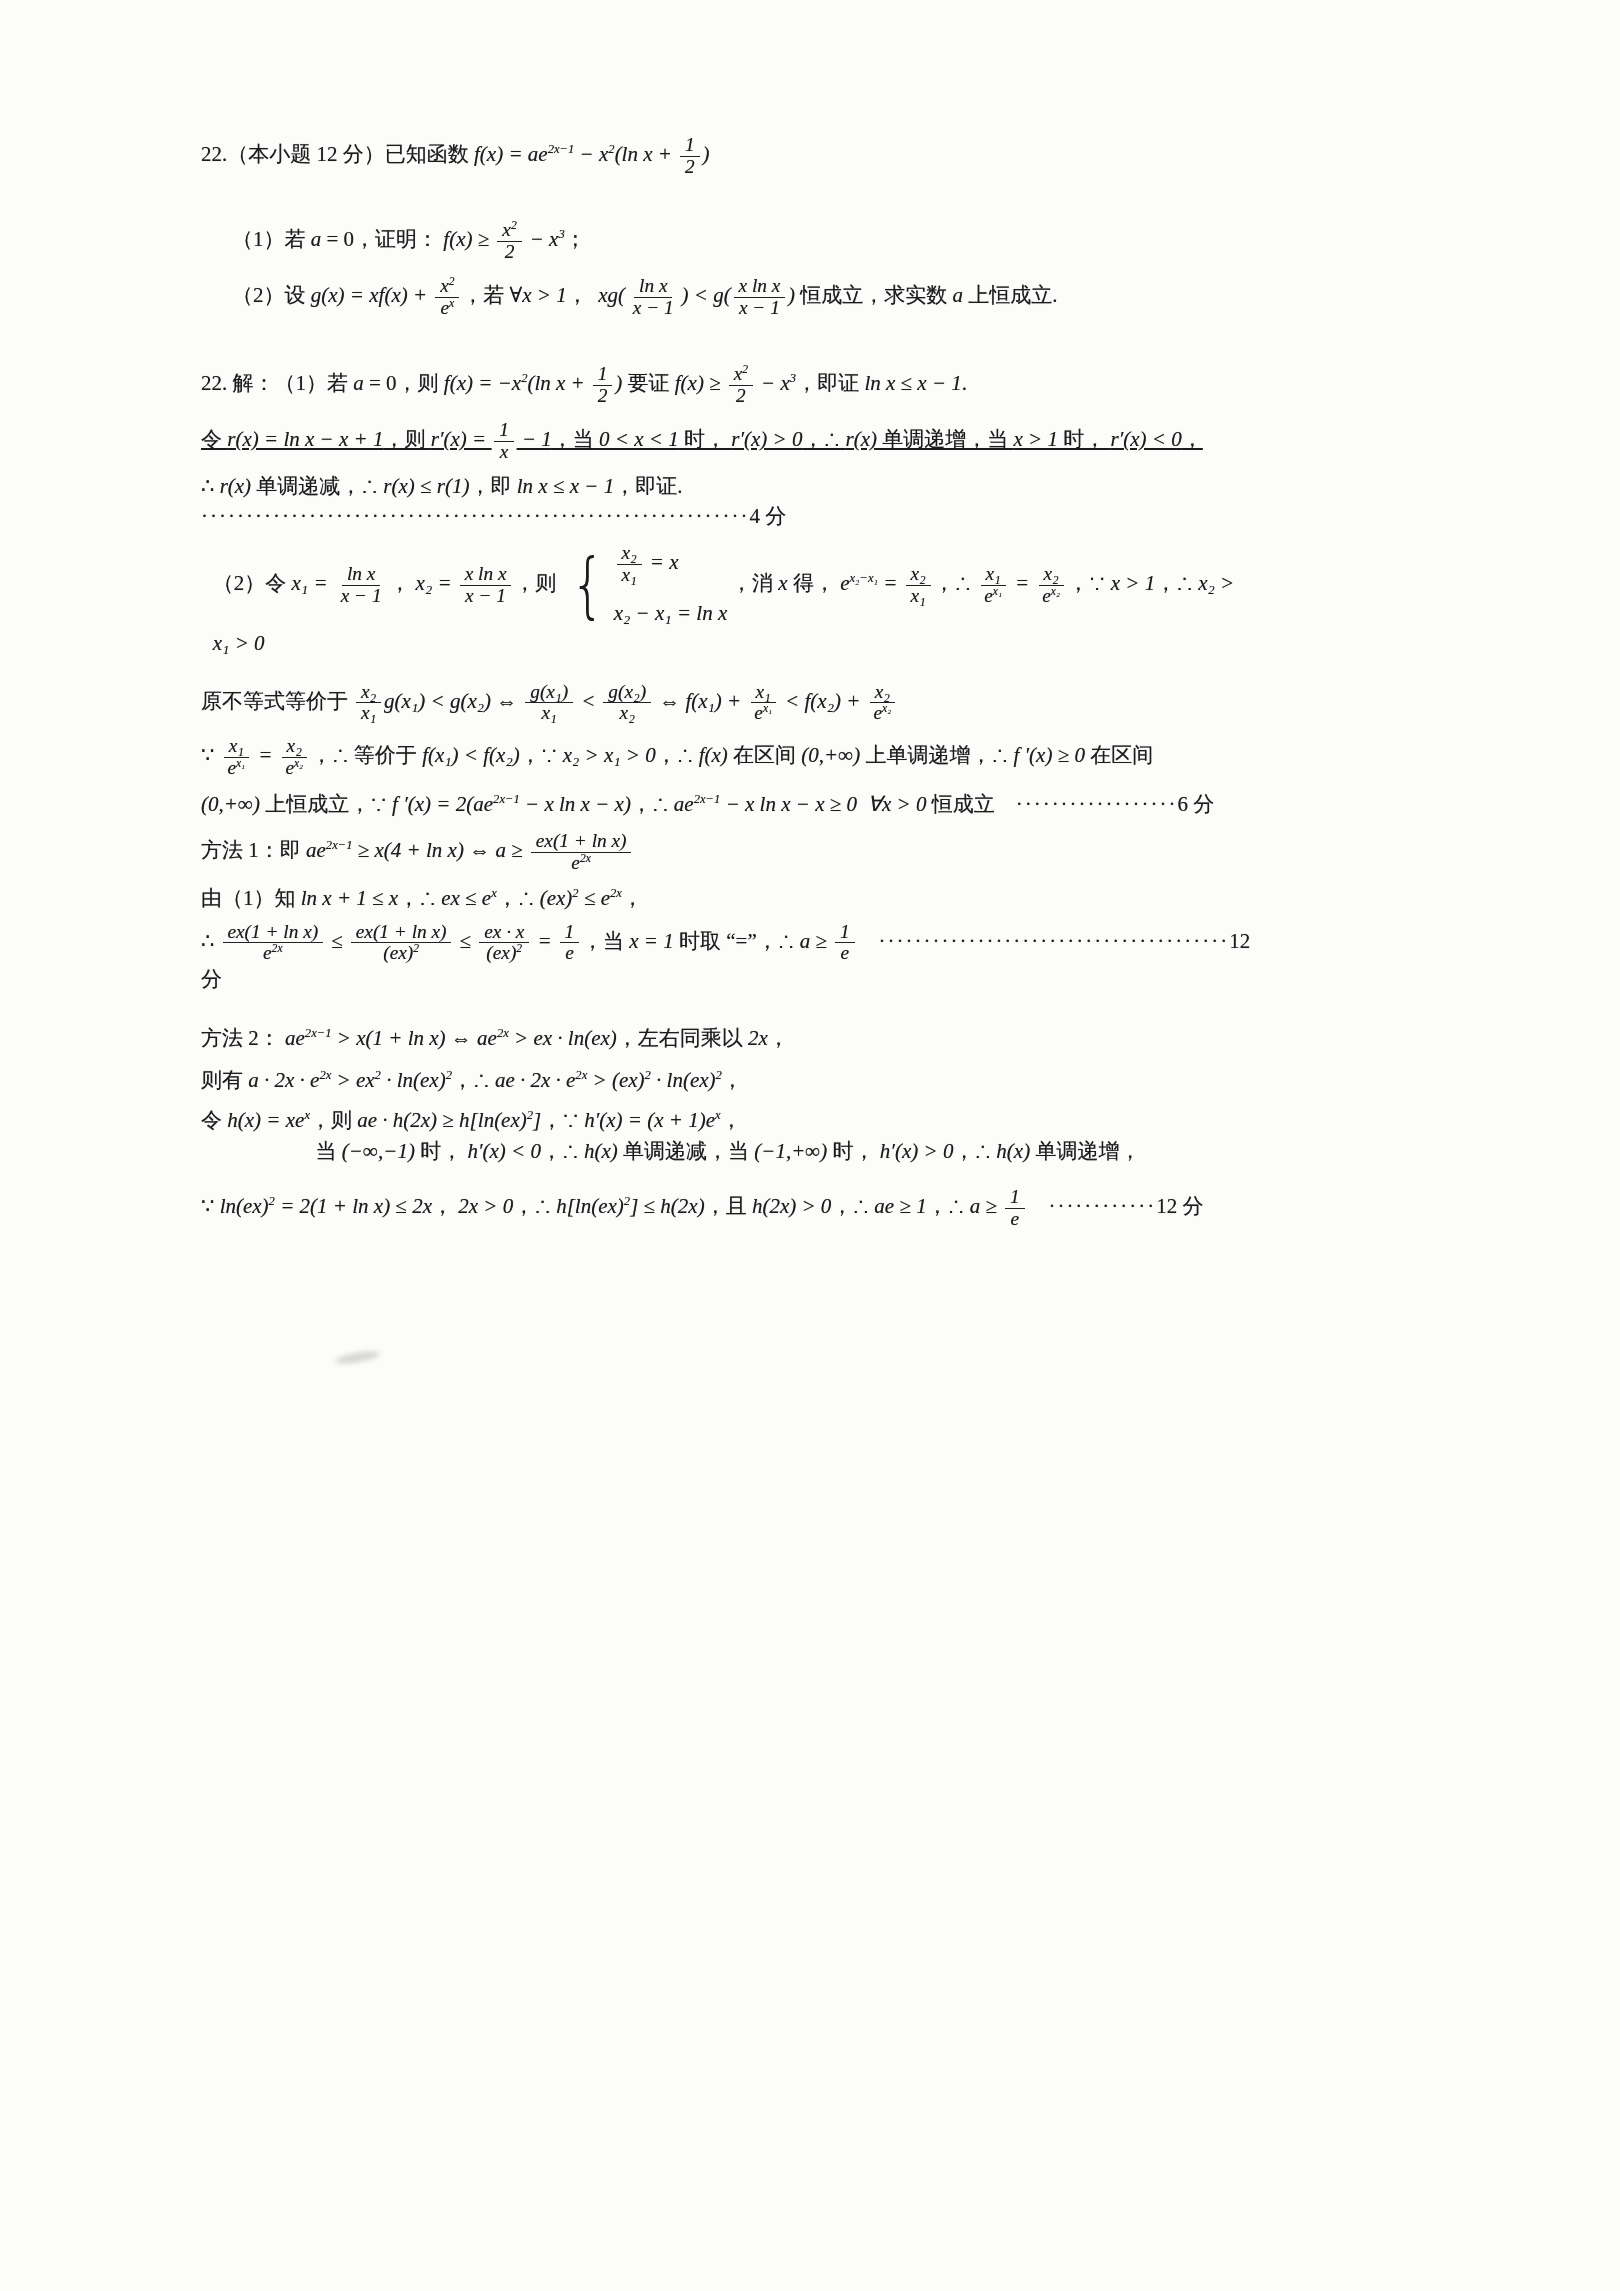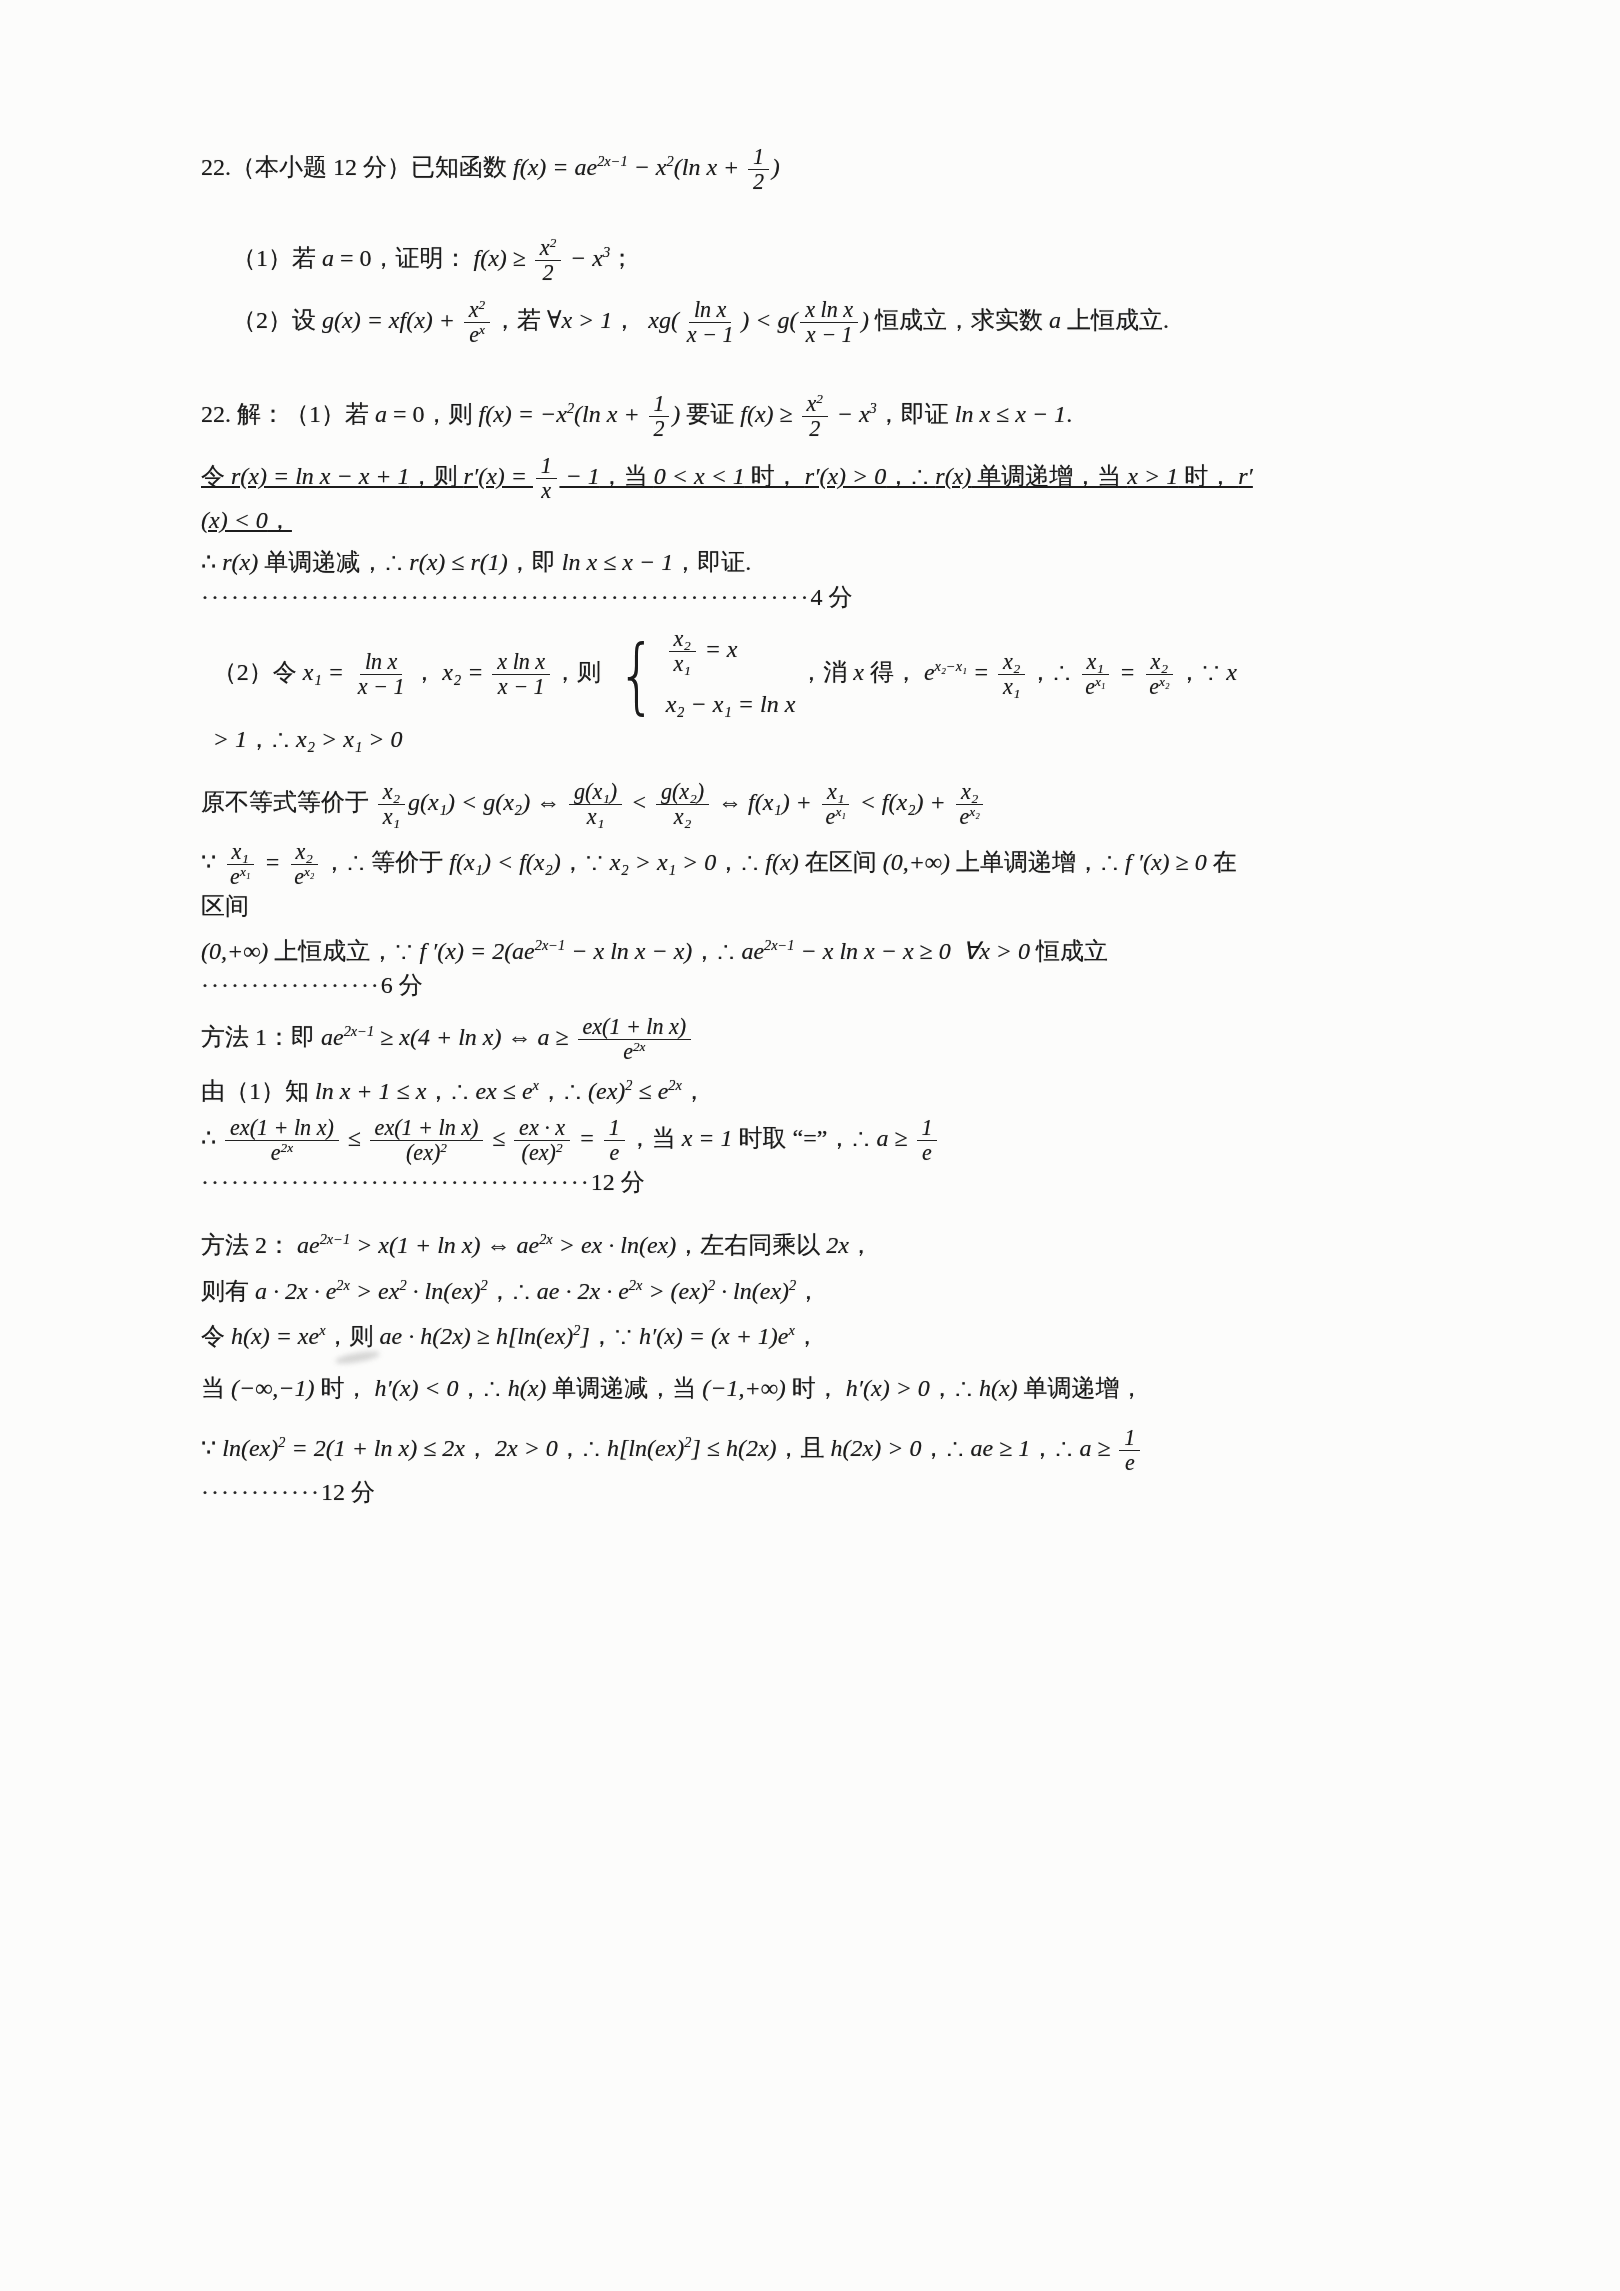--- a/index.html
+++ b/index.html
@@ -7,23 +7,23 @@
     position:relative;
     width:1620px;height:2292px;
     margin:0 auto;
     background:#fcfcfb;
     overflow:hidden;
     font-family:"Liberation Serif","DejaVu Serif",serif;
     color:#1c1c1c;
   }
   .content{
     position:absolute;
-    left:201px;top:145px;
+    left:201px;top:135px;
     width:1054px;
-    font-size:24px;
+    font-size:21px;
     line-height:1.45;
     text-shadow:0 0 0.7px rgba(20,20,20,0.55);
   }
   .line{display:block;}
   .tx{font-style:normal;white-space:pre-wrap;}
   .mi{font-style:italic;white-space:pre-wrap;}
   sup.mi{font-size:0.60em;line-height:0;vertical-align:super;white-space:pre-wrap;}
   .frac{
     display:inline-flex;flex-direction:column;align-items:center;
     vertical-align:middle;margin:0 2.9px;line-height:1.08;
@@ -50,21 +50,21 @@
   [data-name="line-l7"]{margin-top:11.8px;padding-left:11.8px;}
   [data-name="line-l8"]{margin-top:23px;}
   [data-name="line-l9"]{margin-top:11.8px;}
   [data-name="line-l10"]{margin-top:9.8px;font-family:Liberation Serif, serif;}
   [data-name="line-l11"]{margin-top:11.8px;}
   [data-name="line-l12"]{margin-top:9.8px;}
   [data-name="line-l13"]{margin-top:7.8px;}
   [data-name="line-l14"]{margin-top:28px;}
   [data-name="line-l15"]{margin-top:11.8px;}
   [data-name="line-l16"]{margin-top:9.8px;}
-  [data-name="line-l17"]{margin-top:17px;}
+  [data-name="line-l17"]{margin-top:0;text-align:center;}
   [data-name="line-l18"]{margin-top:21px;}
   .smudge{
     position:absolute;left:335px;top:1353px;width:45px;height:8.8px;
     background:rgba(110,110,110,0.28);border-radius:50%;
     filter:blur(2.9px);transform:rotate(-10deg);
   }
 </style>
 </head>
 <body>
 

